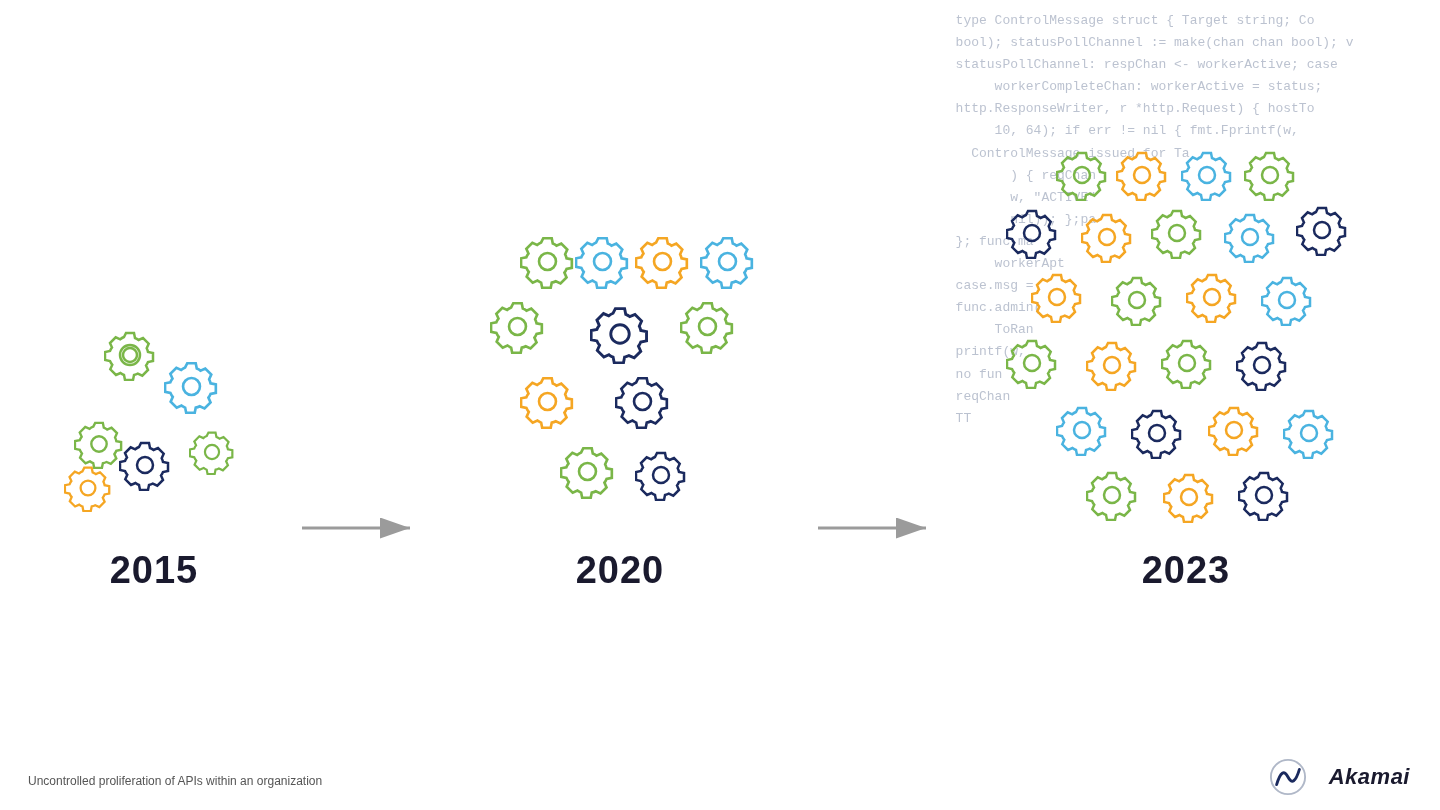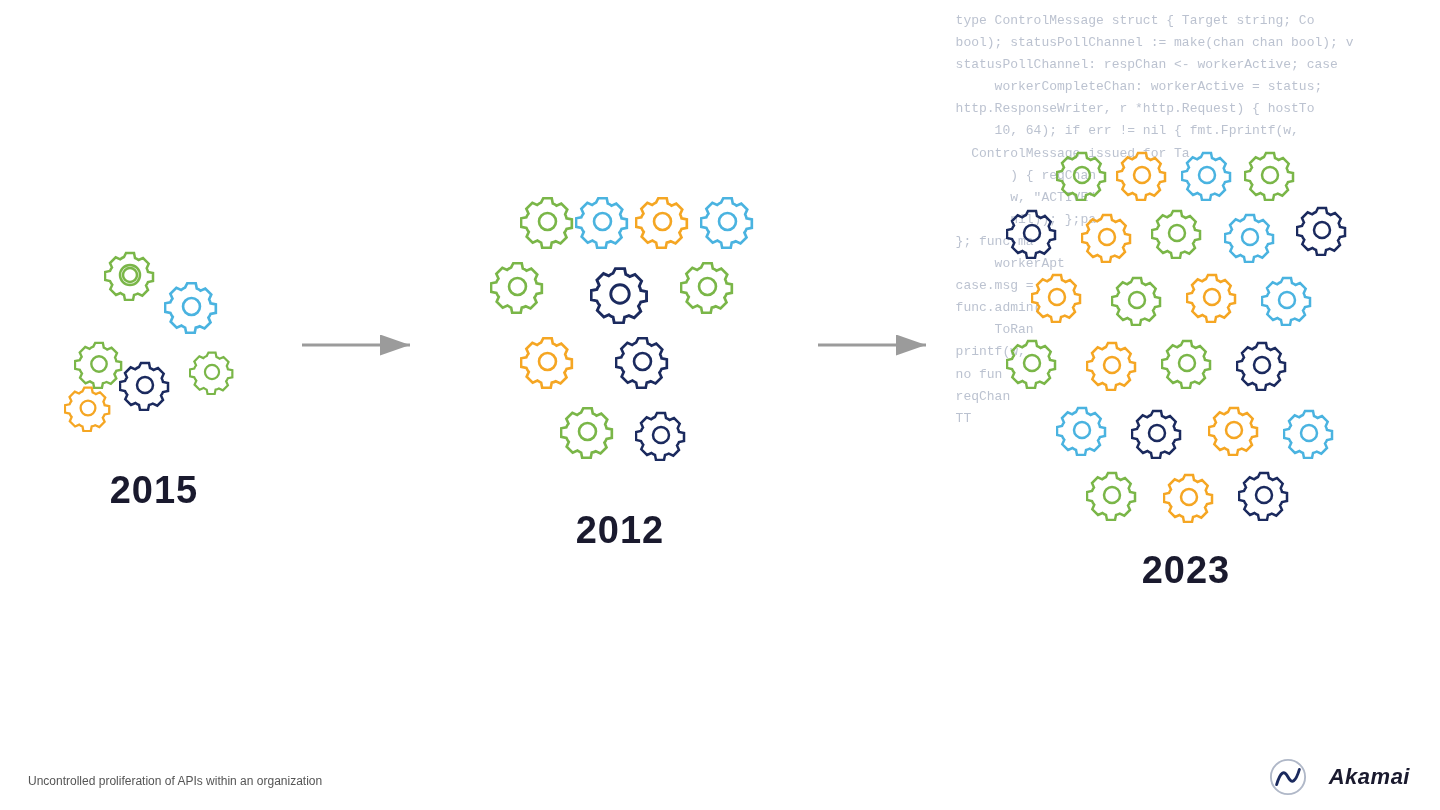--- a/index.html
+++ b/index.html
@@ -39,21 +39,21 @@
       height: 810px;
       display: flex;
       flex-direction: column;
       align-items: center;
       justify-content: center;
     }
 
     
     .timeline-row {
       display: flex;
-      align-items: center;
+      align-items: flex-end;
       justify-content: center;
       gap: 8px;
       margin-bottom: 40px;
       margin-top: -30px;
     }
 
     .year-group {
       display: flex;
       flex-direction: column;
       align-items: center;
@@ -247,21 +247,21 @@
 
         <svg class="gear-svg" style="left:100px;top:215px;" width="55" height="55" viewBox="0 0 52 52">
           <circle cx="26" cy="26" r="8" fill="none" stroke="#7ab648" stroke-width="2.5"></circle>
           <path d="M22 4h8l1 5a14 14 0 0 1 3.5 2l4.5-2 5.7 5.7-2 4.5A14 14 0 0 1 44 23l5 1v8l-5 1a14 14 0 0 1-2 3.5l2 4.5-5.7 5.7-4.5-2A14 14 0 0 1 30 46l-1 5h-8l-1-5a14 14 0 0 1-3.5-2l-4.5 2-5.7-5.7 2-4.5A14 14 0 0 1 6 32l-5-1v-8l5-1a14 14 0 0 1 2-3.5l-2-4.5 5.7-5.7 4.5 2A14 14 0 0 1 20 8z" fill="none" stroke="#7ab648" stroke-width="2.5"></path>
         </svg>
         <svg class="gear-svg" style="left:175px;top:220px;" width="52" height="52" viewBox="0 0 52 52">
           <circle cx="26" cy="26" r="8" fill="none" stroke="#1b2a5e" stroke-width="2.5"></circle>
           <path d="M22 4h8l1 5a14 14 0 0 1 3.5 2l4.5-2 5.7 5.7-2 4.5A14 14 0 0 1 44 23l5 1v8l-5 1a14 14 0 0 1-2 3.5l2 4.5-5.7 5.7-4.5-2A14 14 0 0 1 30 46l-1 5h-8l-1-5a14 14 0 0 1-3.5-2l-4.5 2-5.7-5.7 2-4.5A14 14 0 0 1 6 32l-5-1v-8l5-1a14 14 0 0 1 2-3.5l-2-4.5 5.7-5.7 4.5 2A14 14 0 0 1 20 8z" fill="none" stroke="#1b2a5e" stroke-width="2.5"></path>
         </svg>
       </div>
-      <div class="year-label">2012</div>
+      <div class="year-label">2020</div>
     </div>
 
     <div class="arrow-container">
       <svg width="120" height="28" viewBox="0 0 120 28">
         <defs>
           <marker id="arrowhead2" markerWidth="10" markerHeight="7" refX="10" refY="3.5" orient="auto">
             <polygon points="0 0, 10 3.5, 0 7" fill="#9b9b9b"></polygon>
           </marker>
         </defs>
         <line x1="0" y1="14" x2="108" y2="14" stroke="#9b9b9b" stroke-width="3" marker-end="url(#arrowhead2)"></line>

